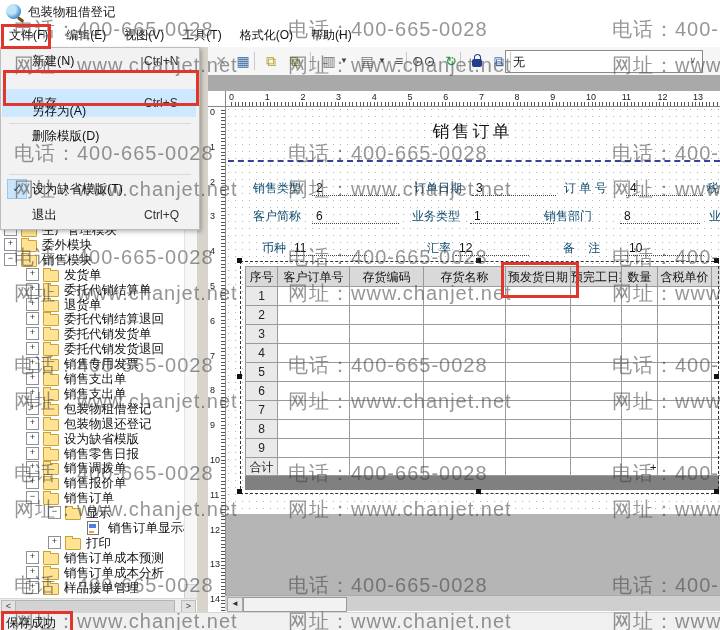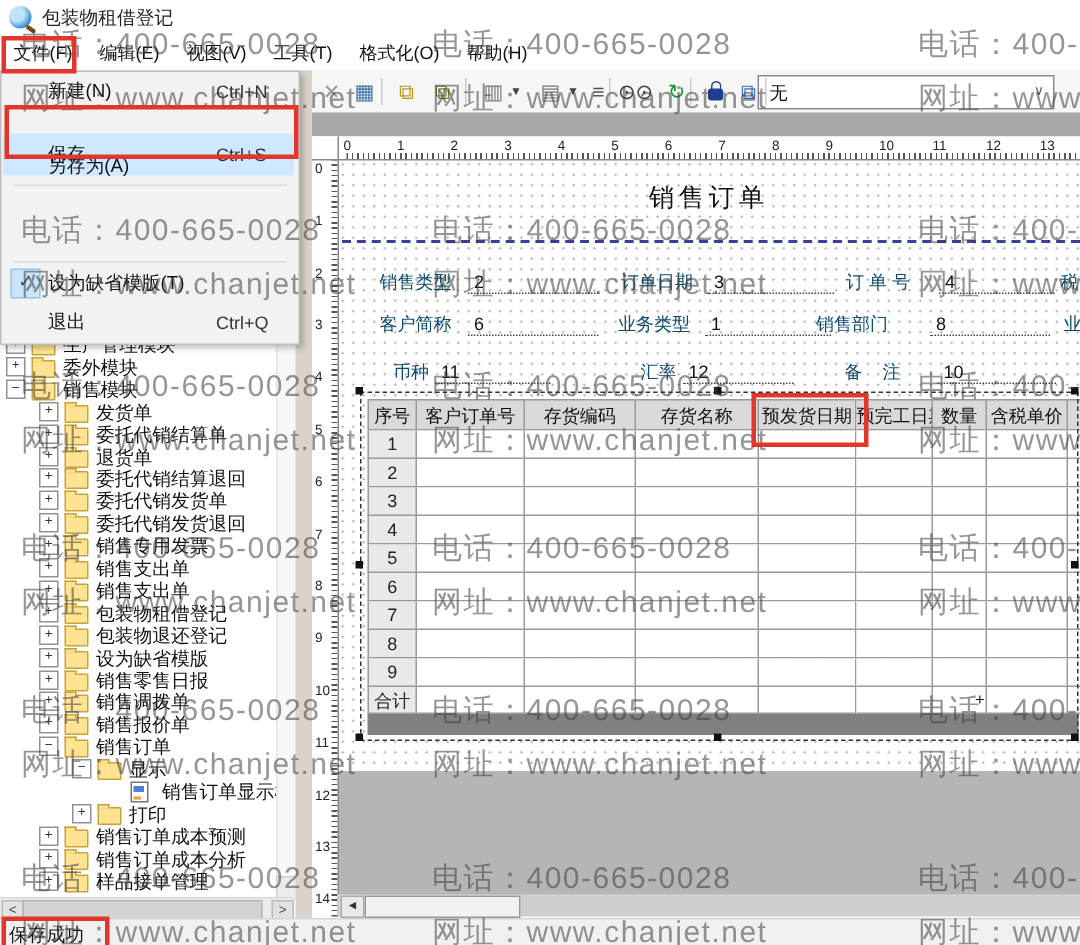--- a/index.html
+++ b/index.html
@@ -309,20 +309,23 @@
       <span class="fm-short">Ctrl+N</span>
     </div>
     <div class="fm-item hl" style="top: 41px; height: 28px;">
       <span class="fm-label">保存</span>
       <span class="fm-short">Ctrl+S</span>
     </div>
     <div class="fm-item" style="top: 52px; height: 22px;">
       <span class="fm-label">另存为(A)</span>
     </div>
     <div class="fm-sep" style="top: 75px;"></div>
+    <div class="fm-item" style="top: 77px; height: 22px;">
+      <span class="fm-label">删除模版(D)</span>
+    </div>
     <div class="fm-sep" style="top: 126px;"></div>
     <div class="fm-item" style="top: 128px; height: 26px;">
       <span class="fm-label">设为缺省模版(T)</span>
       <span id="fm-check" style="top: 3px;">✓</span>
     </div>
     <div class="fm-item" style="top: 154px; height: 26px;">
       <span class="fm-label">退出</span>
       <span class="fm-short">Ctrl+Q</span>
     </div>
   </div>

